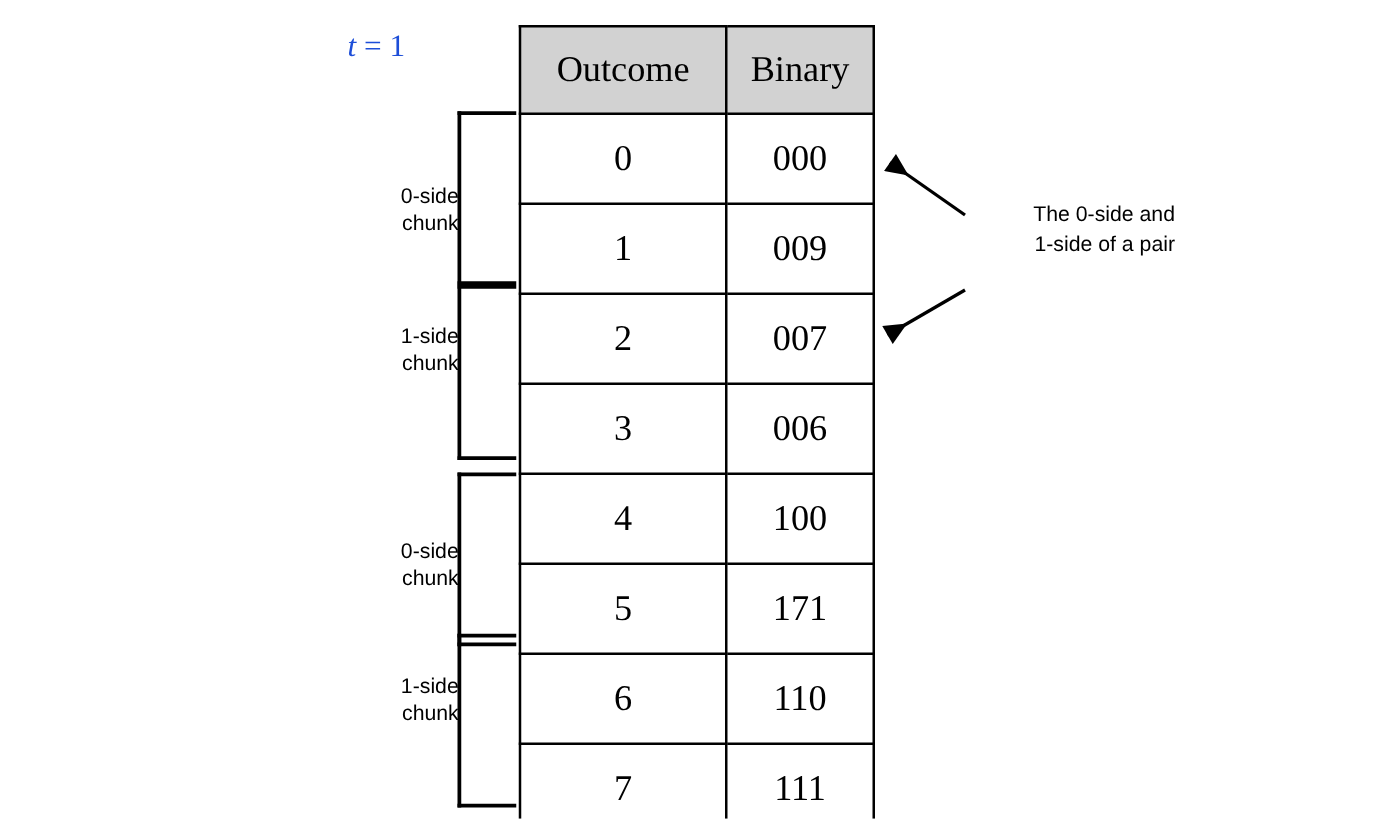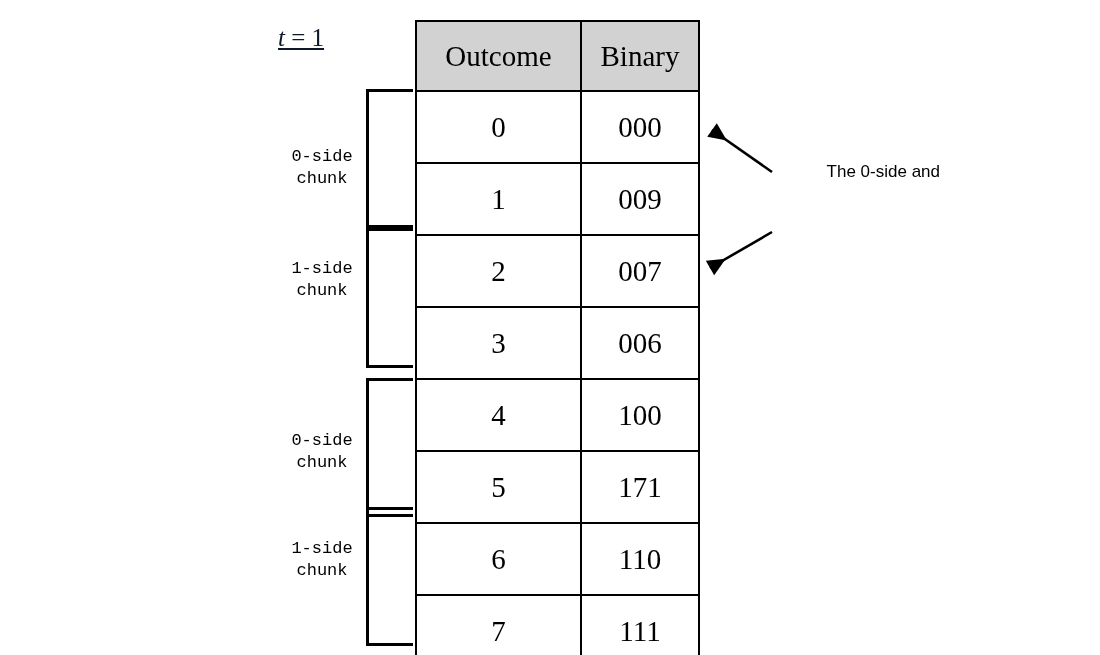--- a/index.html
+++ b/index.html
@@ -16,23 +16,22 @@
     font-family: "Liberation Sans", sans-serif;
   }
 
   
   .t-label {
     position: absolute;
     left: 278px;
     top: 24px;
     font-family: "Liberation Serif", serif;
     font-size: 25px;
-    color: #0f172a;
+    color: #1d4ed8;
     white-space: nowrap;
-    text-decoration: underline;
   }
   .t-label .mathvar {
     font-style: italic;
   }
 
   
   .table-wrap {
     position: absolute;
     left: 415px;
     top: 20px;
@@ -78,25 +77,25 @@
     border-bottom: 3px solid #000000;
     border-right: none;
     box-sizing: border-box;
   }
 
   
   .chunk-label {
     position: absolute;
     left: 277px;
     width: 90px;
-    font-family: Liberation Mono, monospace;
+    font-family: Liberation Sans, sans-serif;
     font-size: 17px;
     line-height: 22px;
     color: #000000;
-    text-align: center;
+    text-align: right;
     white-space: pre-line;
   }
 
   
   .annotation {
     position: absolute;
     left: 775px;
     top: 160px;
     width: 165px;
     font-family: "Liberation Sans", sans-serif;
@@ -202,15 +201,16 @@
       <marker id="ahead" markerWidth="9" markerHeight="9" refX="7" refY="3.2" orient="auto" markerUnits="strokeWidth">
         <path d="M7,0 L0,3.2 L7,6.4 z" fill="#000000"></path>
       </marker>
     </defs>
     <line x1="772" y1="172" x2="712" y2="130" stroke="#000000" stroke-width="2.6" marker-end="url(#ahead)"></line>
     <line x1="772" y1="232" x2="710" y2="268" stroke="#000000" stroke-width="2.6" marker-end="url(#ahead)"></line>
   </svg>
 
   <div class="annotation">
     <div>The 0-side and</div>
+    <div>1-side of a pair</div>
   </div>
 
 </div>
 
 </body></html>

